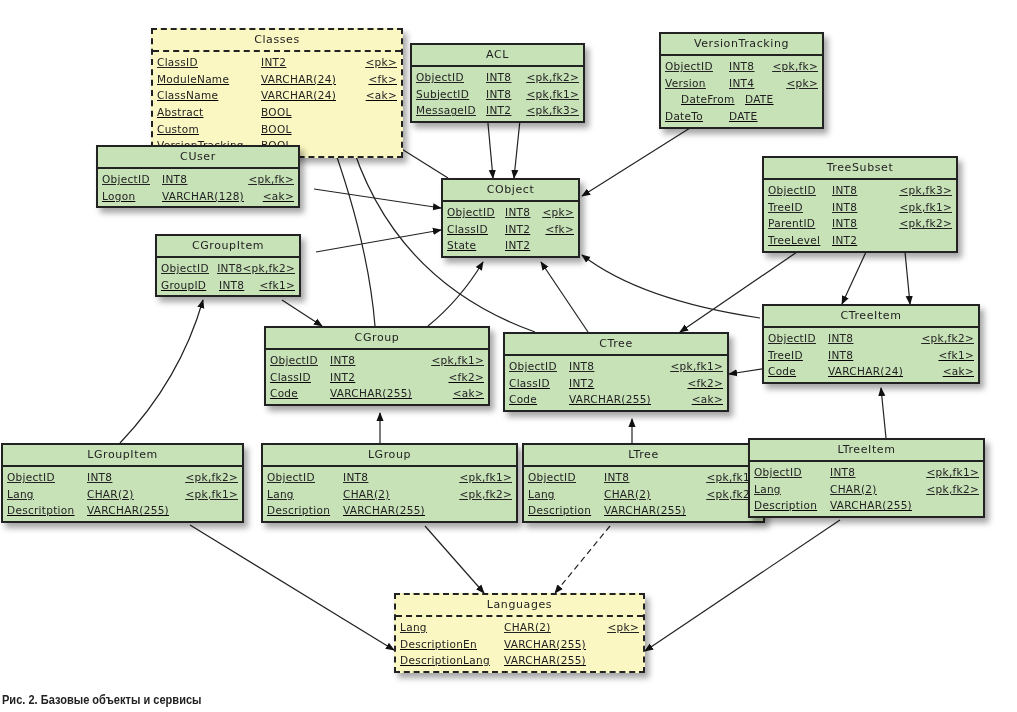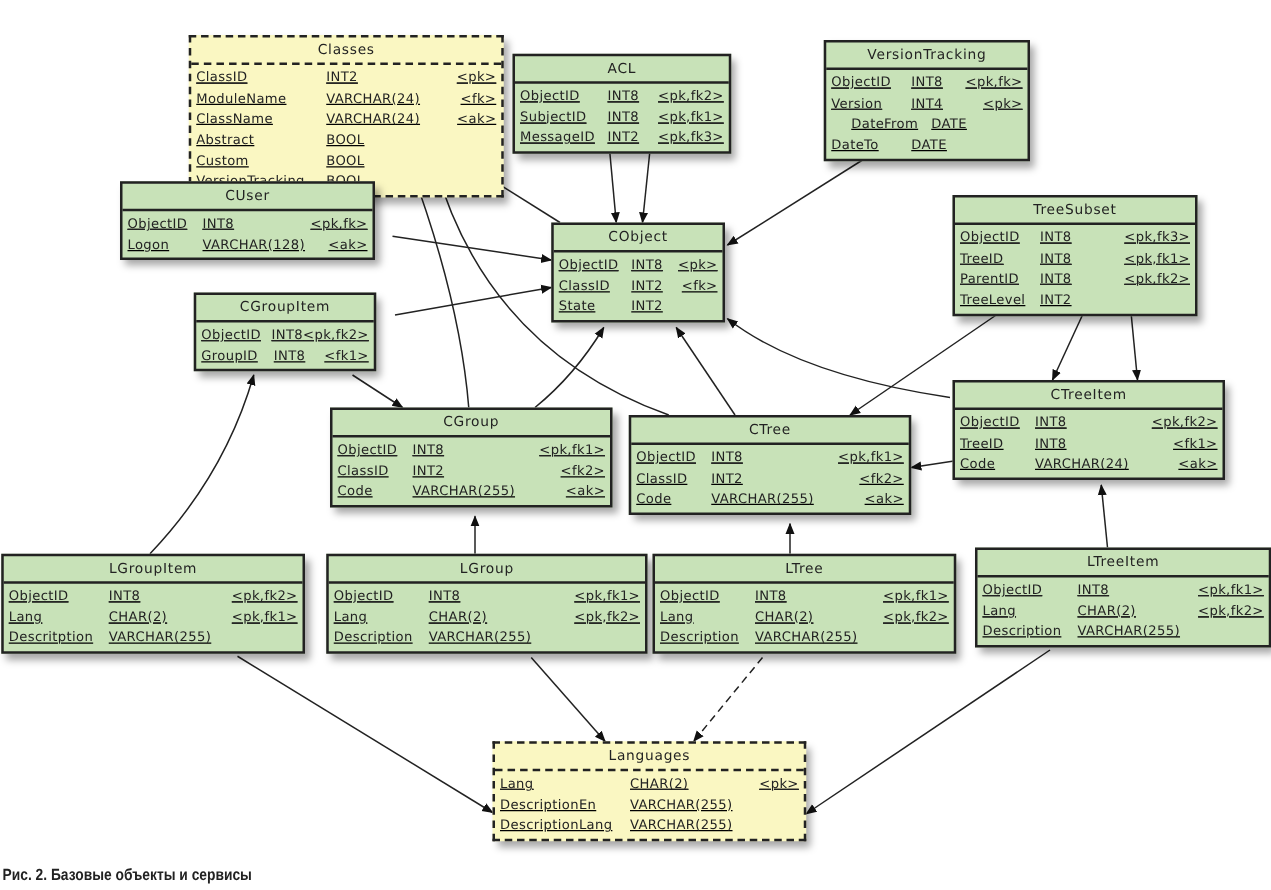--- a/index.html
+++ b/index.html
@@ -326,21 +326,21 @@
           <span class="c2 u">CHAR(2)</span>
           <span class="c3 u">&lt;pk,fk2&gt;</span>
         </div>
         <div class="row">
           <span class="c1" style="width: 76px;">Description</span>
           <span class="c2">VARCHAR(255)</span>
           <span class="c3"></span>
         </div>
       </div>
     </div>
-    <div class="entity" style="left: 780px; top: 438px; width: 237px;">
+    <div class="entity" style="left: 748px; top: 438px; width: 237px;">
       <div class="hdr">LTreeItem</div>
       <div class="body">
         <div class="row">
           <span class="c1 u" style="width: 76px;">ObjectID</span>
           <span class="c2 u">INT8</span>
           <span class="c3 u">&lt;pk,fk1&gt;</span>
         </div>
         <div class="row">
           <span class="c1 u" style="width: 76px;">Lang</span>
           <span class="c2 u">CHAR(2)</span>

